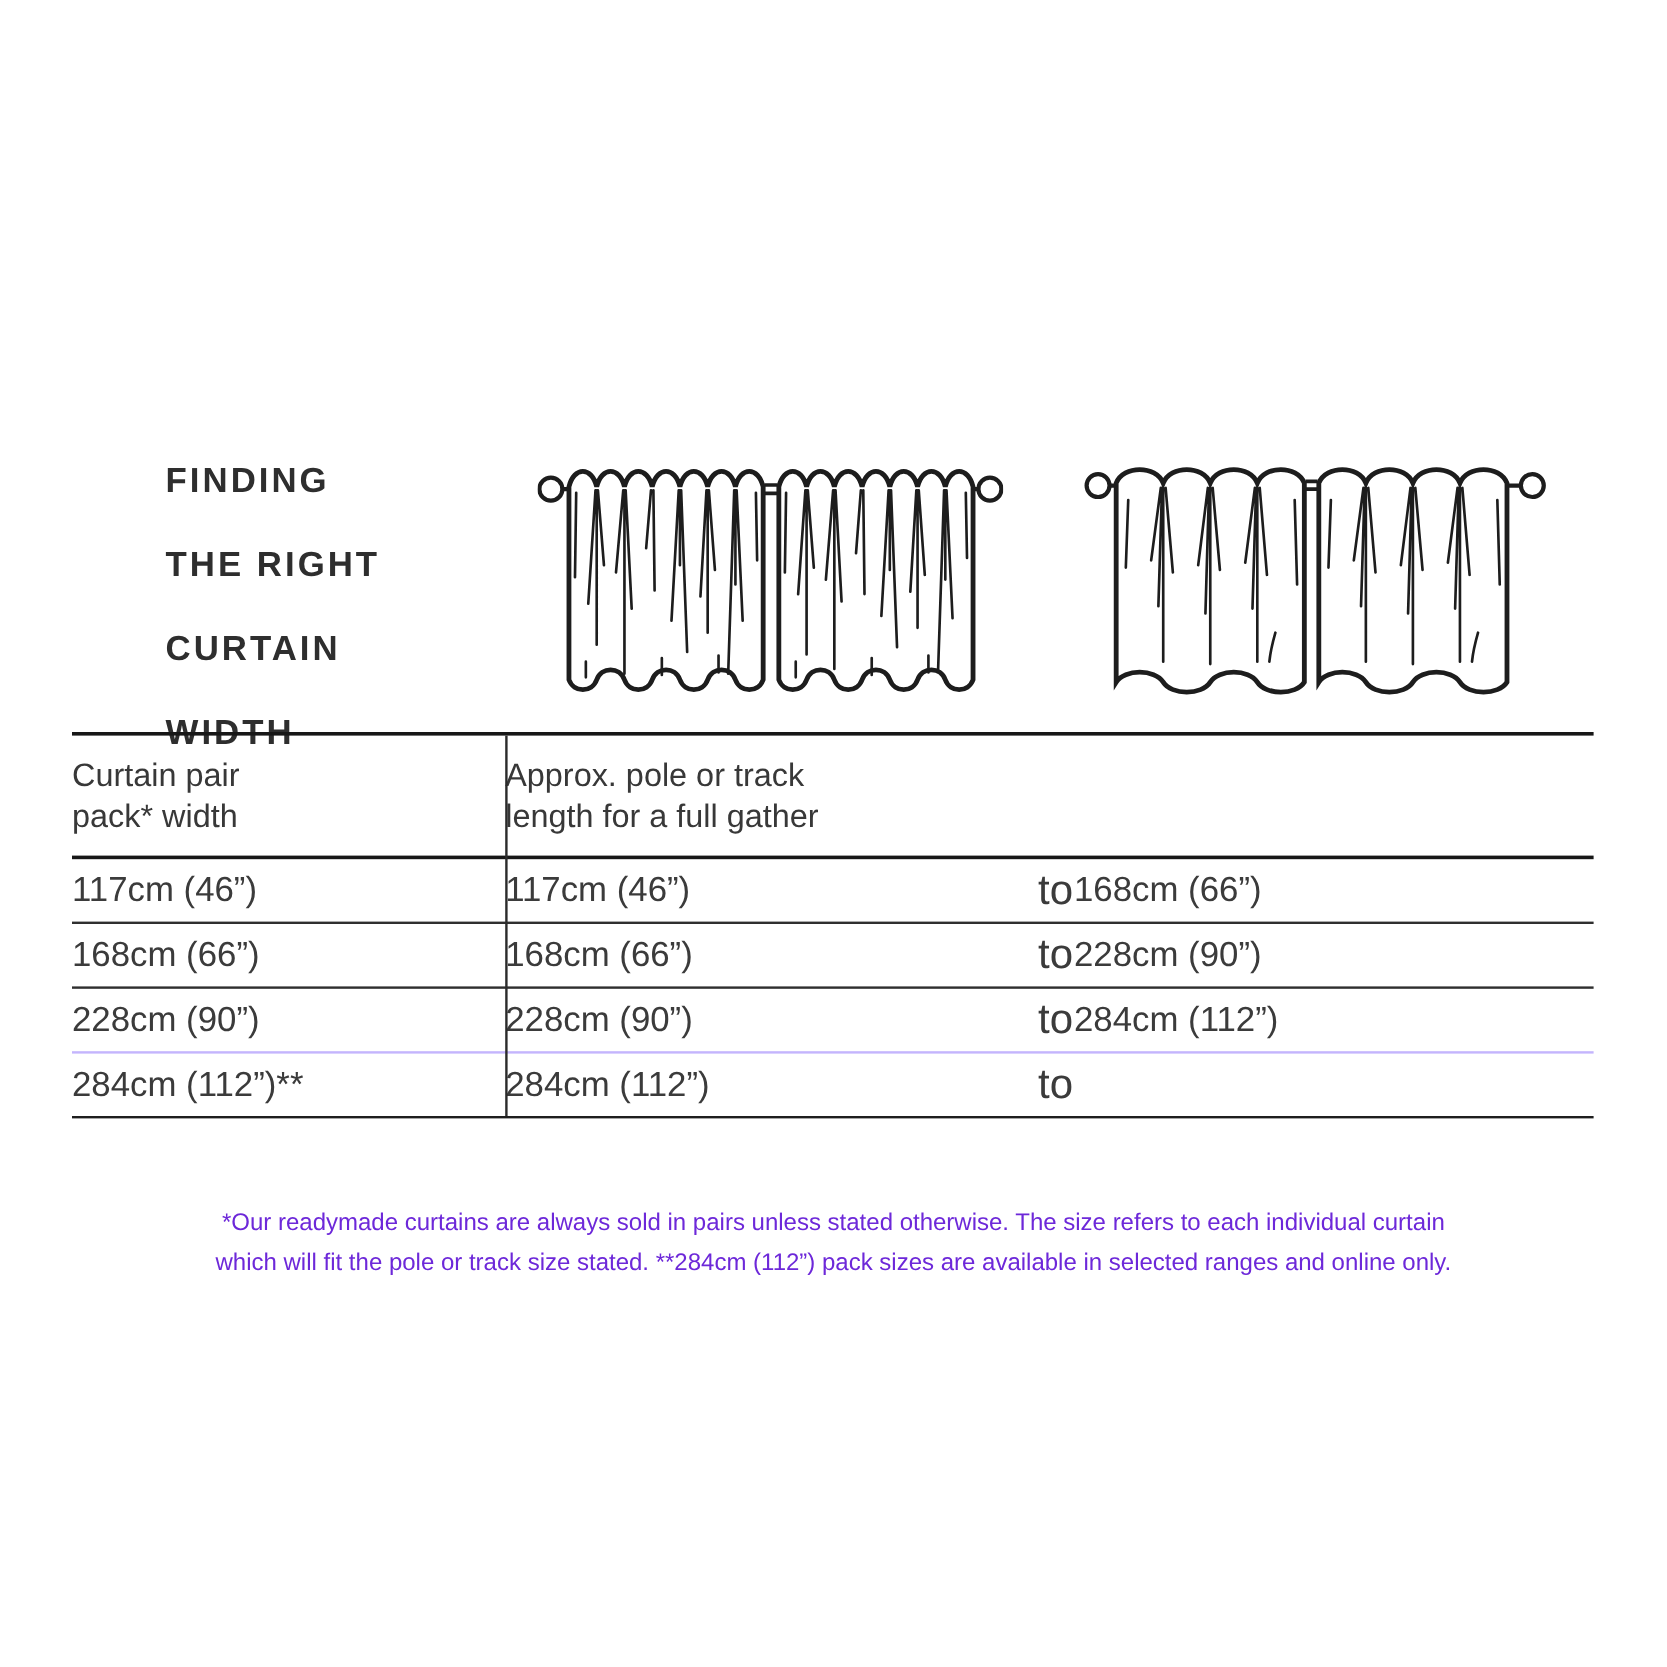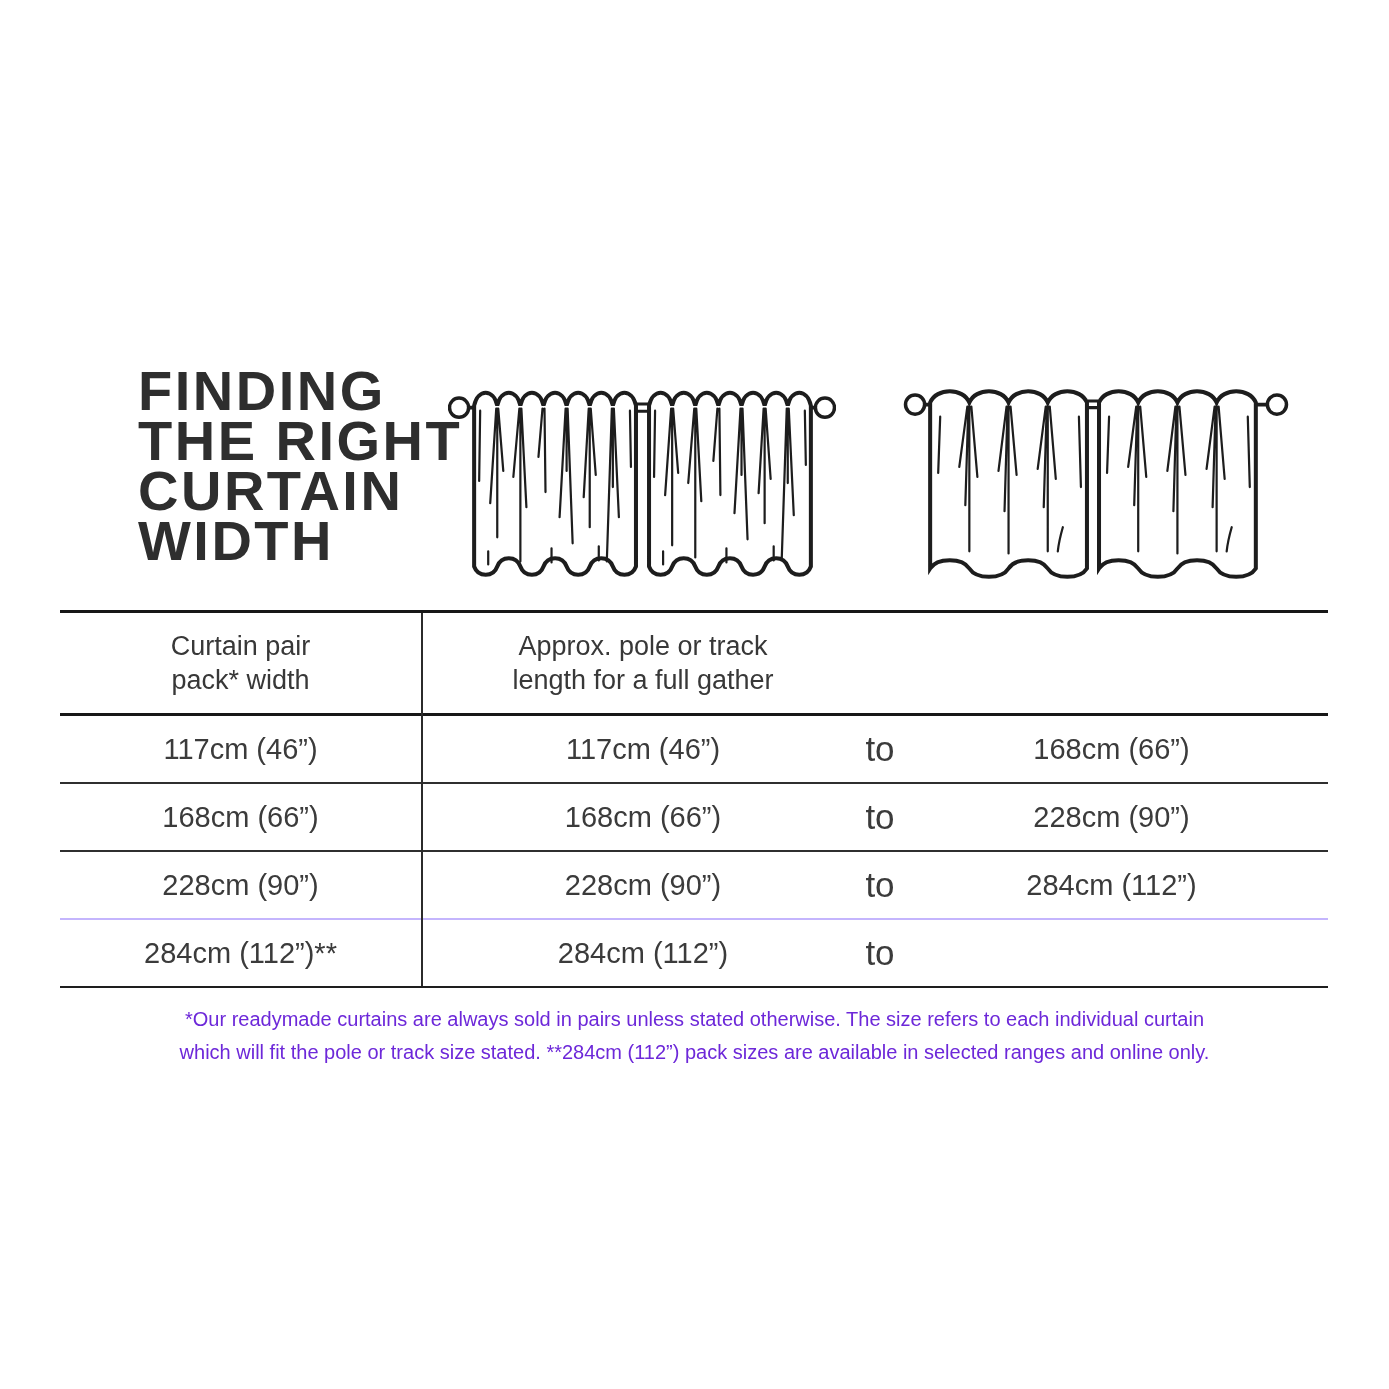--- a/index.html
+++ b/index.html
@@ -2,40 +2,40 @@
 <html><head>
 <meta charset="utf-8">
 <style>
   html,body { margin:0; padding:0; background:#ffffff; }
   .canvas {
     position:relative; width:1389px; height:1389px; background:#ffffff;
     font-family:"Liberation Sans", sans-serif; color:#3a3a3a; overflow:hidden;
   }
   .title {
     position:absolute; left:138px; top:366px; margin:0;
-    font-size:56px; line-height:50px; font-weight:700; letter-spacing:2.5px;
+    font-size:29px; line-height:70px; font-weight:700; letter-spacing:2.5px;
     color:#2e2e2e; white-space:pre-line;
   }
   .illus { position:absolute; top:374px; width:388px; height:210px; }
   .illus-full { left:448px; }
   .illus-relaxed { left:902px; }
   .illus svg { width:100%; height:100%; display:block; }
   .illus path, .illus circle { stroke:#1d1d1d; fill:none; }
 
   .size-table {
     position:absolute; left:60px; top:610px; width:1268px;
     border-top:3px solid #171717; border-bottom:2px solid #1e1e1e;
   }
   .vline { position:absolute; left:361px; top:0; bottom:0; width:2px; background:#2b2b2b; }
   .trow { display:grid; grid-template-columns:361px 444px 30px 433px; align-items:center; }
   .trow.head { height:100px; border-bottom:3px solid #171717; }
-  .trow.data { height:66px; }
+  .trow.data { height:52px; }
   .trow.r2, .trow.r3 { border-top:2px solid #2f2f2f; }
   .trow.r4 { border-top:2px solid #c4b5fd; }
-  .tcell { text-align:center; }
+  .tcell { }
   .hcell { font-size:27px; line-height:34px; color:#383838; white-space:pre-line; }
   .vcell { font-size:29px; color:#3b3b3b; }
   .tocell { font-size:35px; color:#3b3b3b; }
 
   .footnote {
     position:absolute; left:50%; transform:translateX(-50%); top:1003px; margin:0;
     width:1080px; text-align:center; font-size:20px; line-height:33px;
     color:#6d28d9; white-space:pre-line;
   }
 </style>

